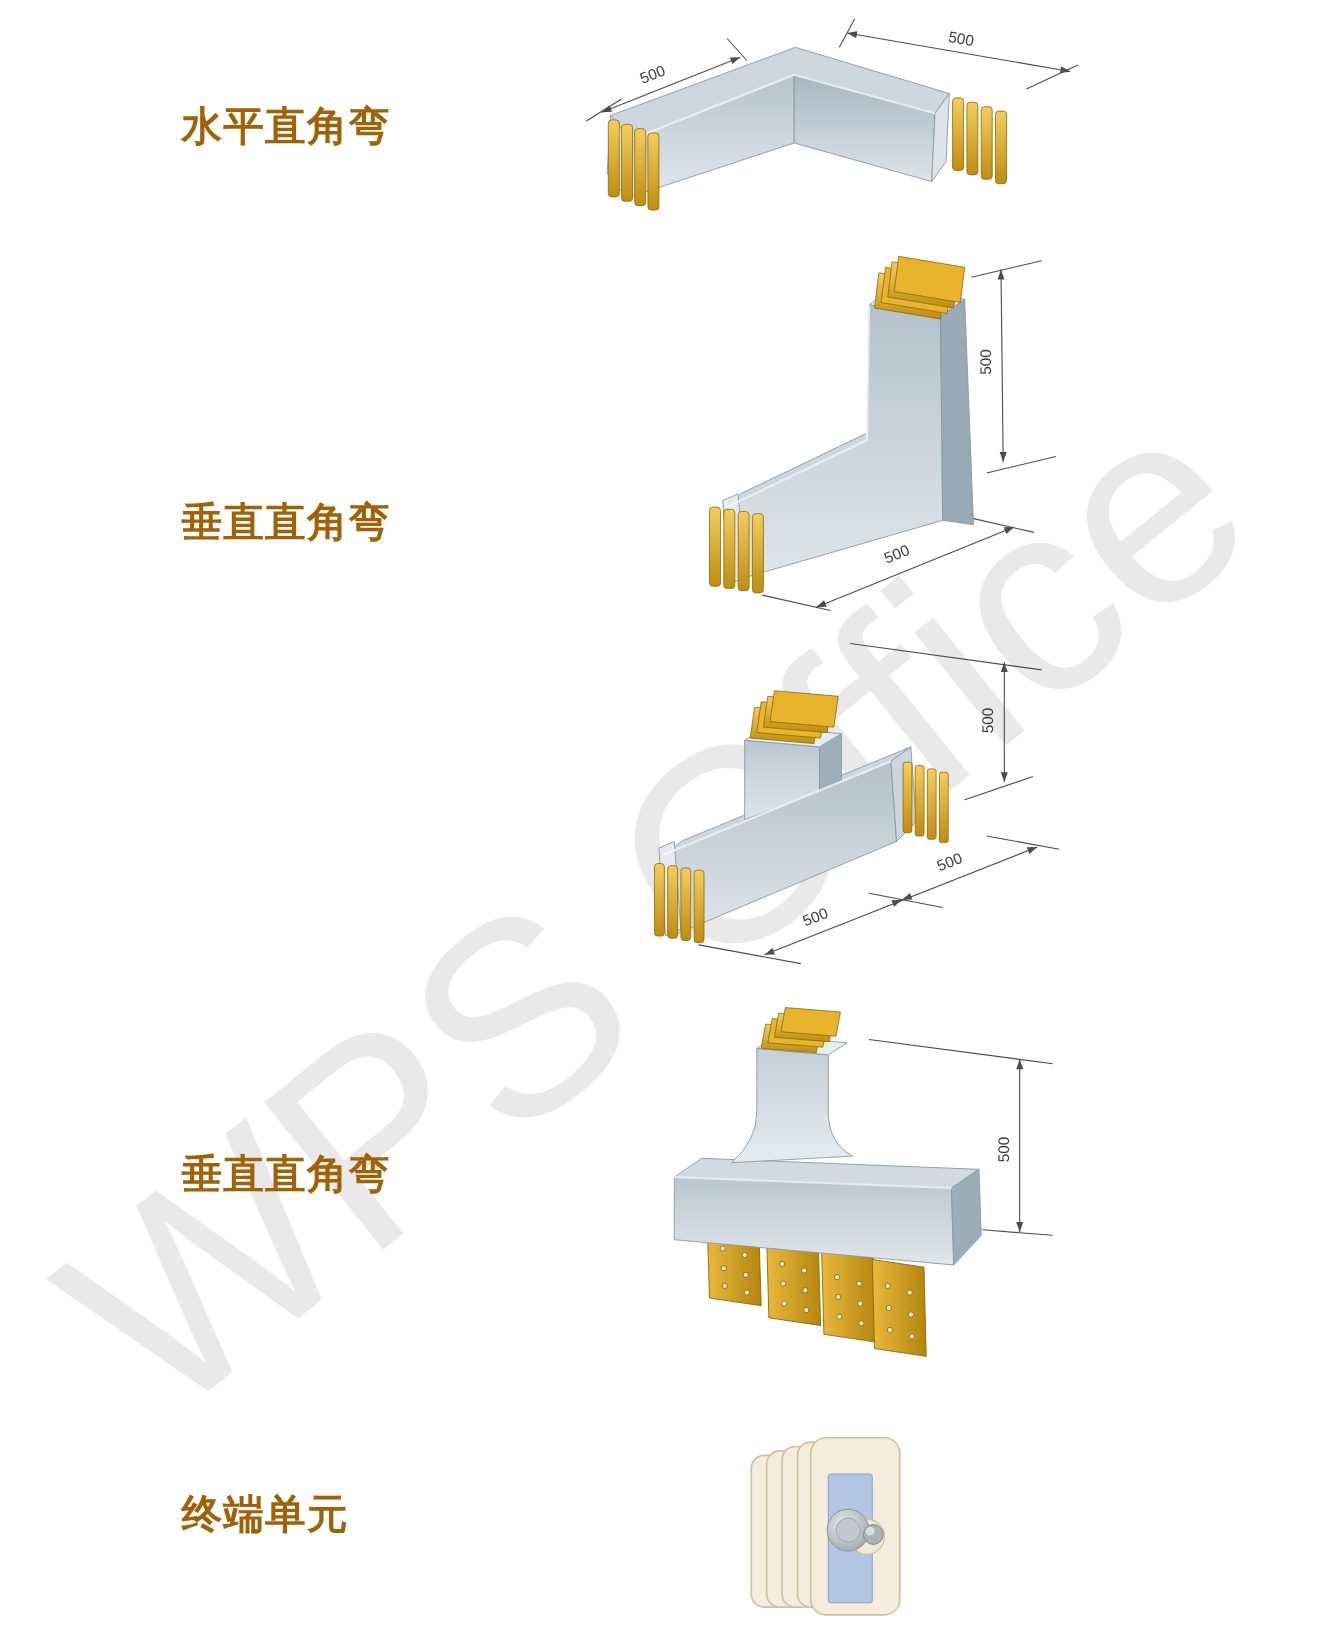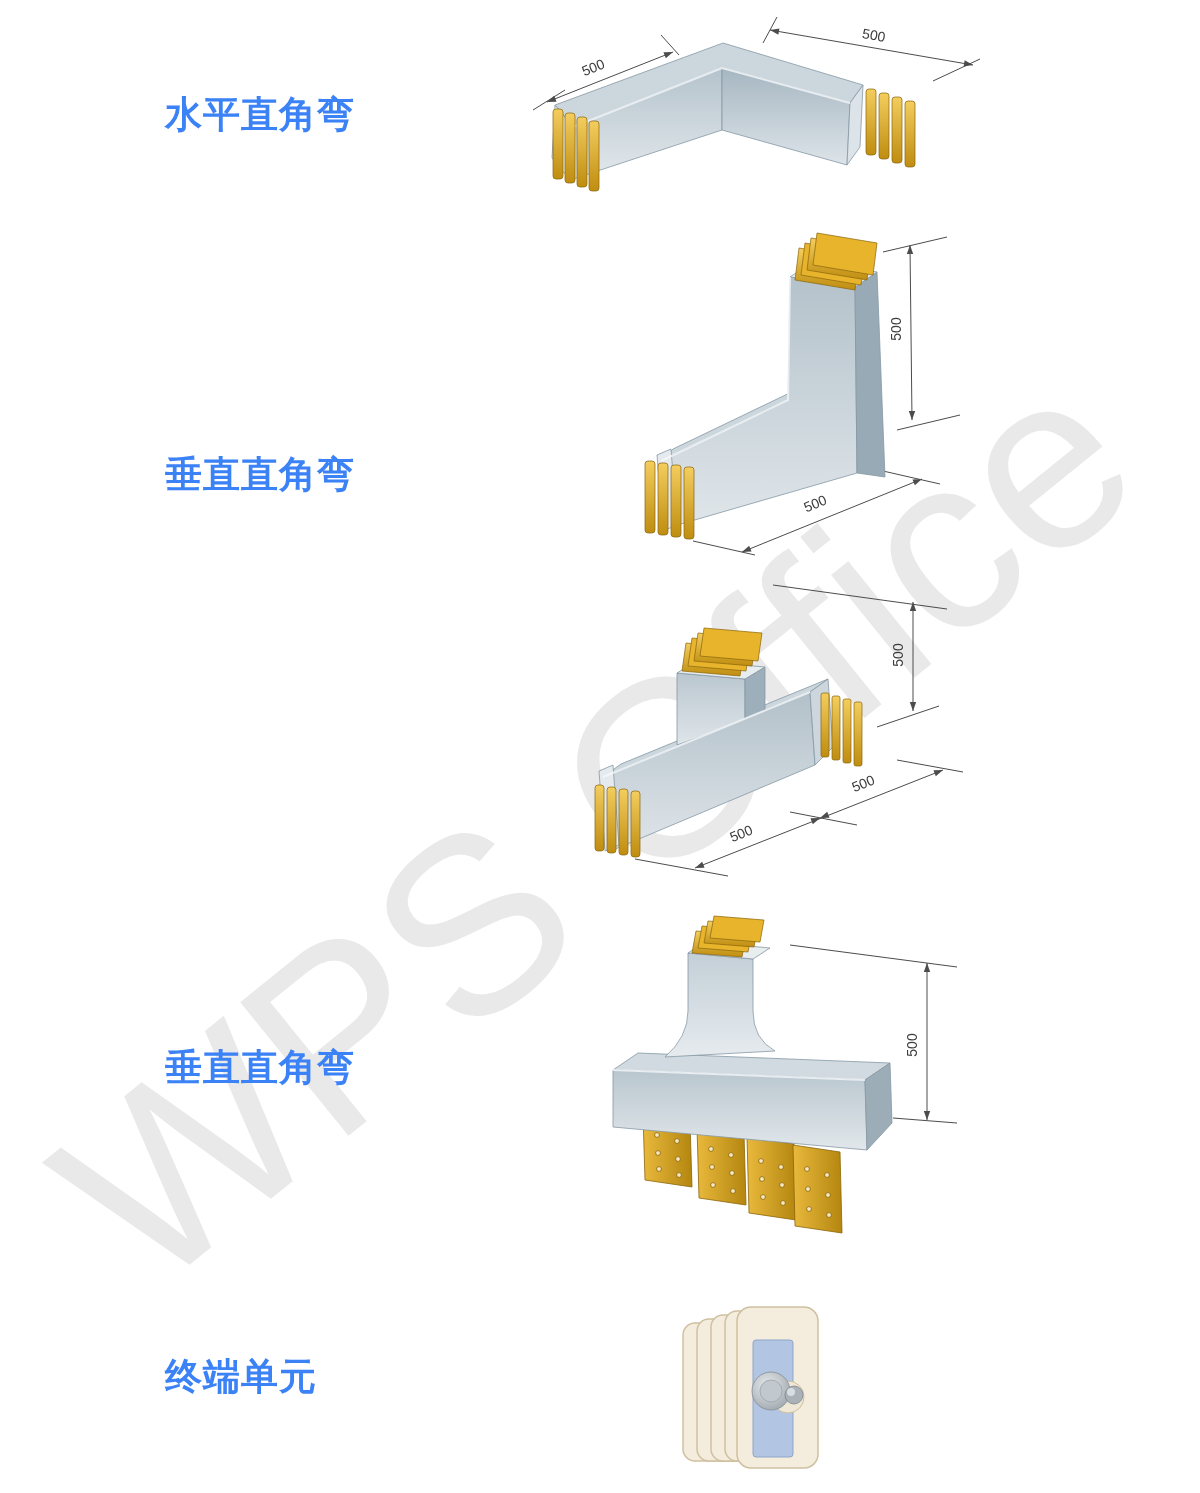--- a/index.html
+++ b/index.html
@@ -3,21 +3,21 @@
 <meta charset="utf-8">
 <style>
   html,body{margin:0;padding:0;background:#ffffff;}
   .page{position:relative;width:1200px;height:1493px;background:#fff;overflow:hidden;
         font-family:"Liberation Sans",sans-serif;}
   .watermark{position:absolute;left:595px;top:825px;z-index:0;
         transform:translate(-50%,-50%) rotate(-39deg);
         font-size:250px;color:#e9e9e9;white-space:nowrap;font-weight:400;
         user-select:none;pointer-events:none;}
   .section-label{position:absolute;left:165px;z-index:2;margin:0;
-        color:#3b82f6;font-weight:700;font-size:37px;line-height:1;letter-spacing:1px;}
+        color:#a16207;font-weight:700;font-size:37px;line-height:1;letter-spacing:1px;}
   #label-horizontal-elbow{top:96px}
   #label-vertical-elbow{top:456px}
   #label-vertical-tee{top:766px}
   #label-terminal-unit{top:1049px}
   #label-connection-unit{top:1358px}
   .illus{position:absolute;z-index:1;overflow:visible}
   #dia-horizontal-elbow{left:525px;top:15px}
   #dia-vertical-elbow{left:595px;top:225px}
   #dia-vertical-tee{left:565px;top:575px}
   #dia-terminal-unit{left:585px;top:915px}

